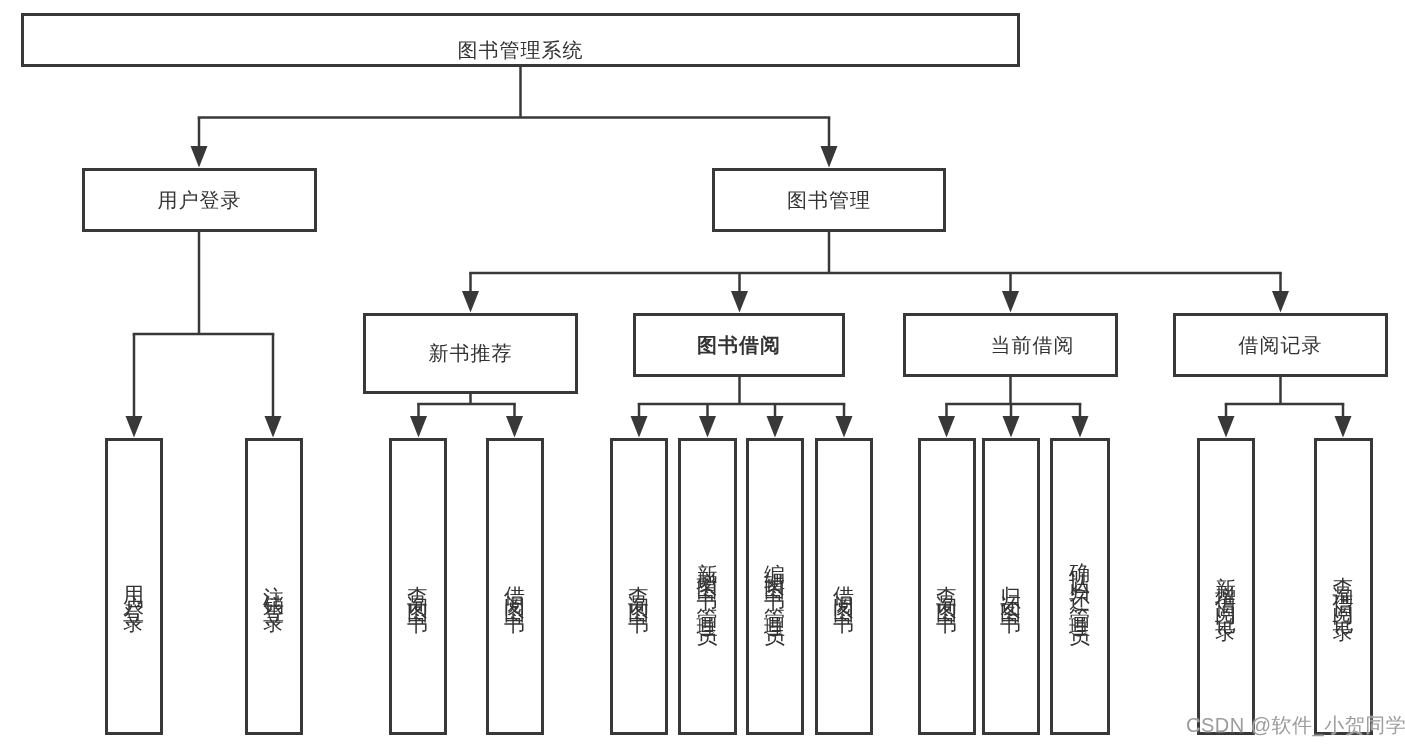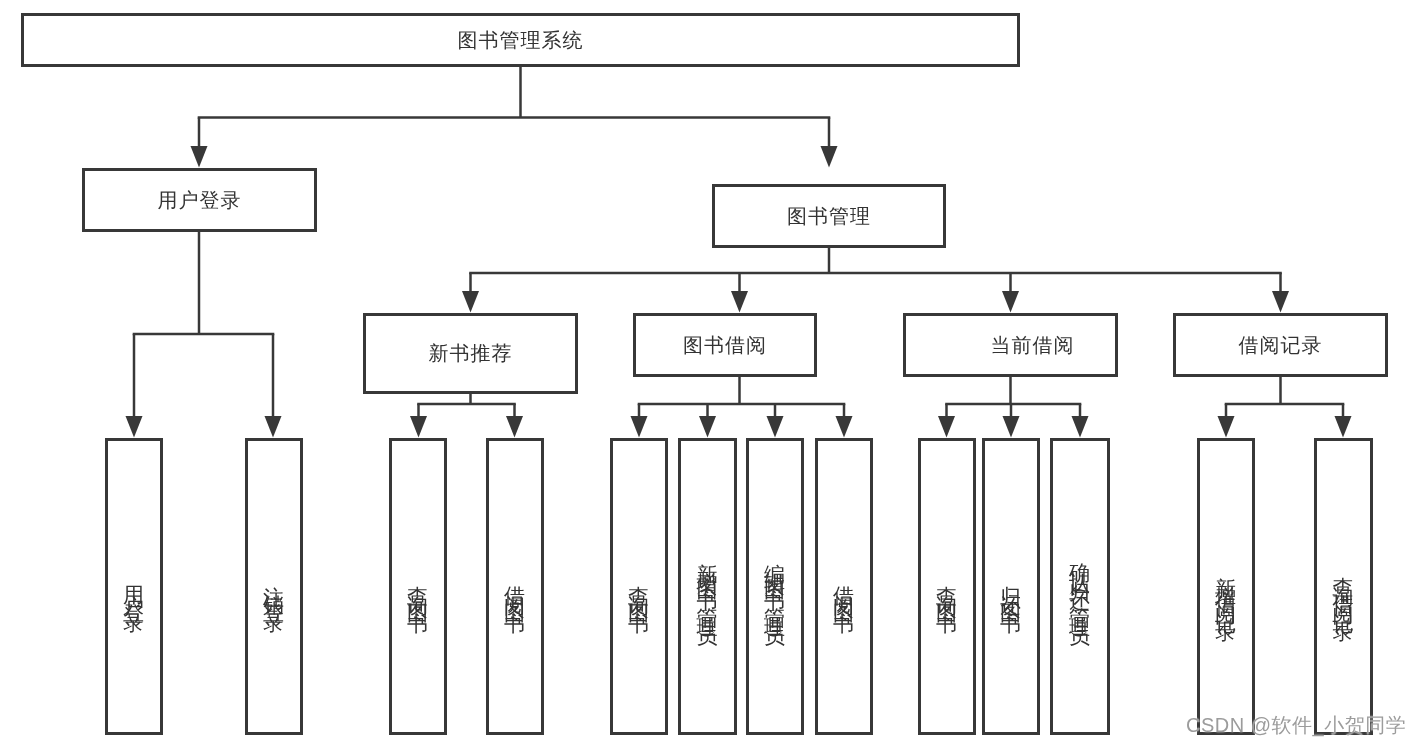--- a/index.html
+++ b/index.html
@@ -127,35 +127,35 @@
     <g>
       <path d="M1280.5 376 V404"></path>
       <path d="M1224.7 404 H1344.3"></path>
       <path d="M1226 404 V420"></path>
       <polygon points="1217.5,416 1234.5,416 1226,437.5"></polygon>
       <path d="M1343 404 V420"></path>
       <polygon points="1334.5,416 1351.5,416 1343,437.5"></polygon>
     </g>
   </svg>
 
-  <div class="box" style="left:21px;top:13px;width:999px;height:54px;">
+  <div class="box" style="left:21px;top:13px;width:999px;height:54px;align-items:flex-end;">
     <span>图书管理系统</span>
   </div>
 
   <div class="box" style="left:82px;top:168px;width:235px;height:64px;">
     <span>用户登录</span>
   </div>
-  <div class="box" style="left:712px;top:184px;width:234px;height:64px;">
+  <div class="box" style="left:712px;top:168px;width:234px;height:64px;">
     <span>图书管理</span>
   </div>
 
   <div class="box" style="left:363px;top:313px;width:215px;height:81px;">
     <span>新书推荐</span>
   </div>
-  <div class="box" style="left:633px;top:313px;width:184px;height:64px;">
+  <div class="box" style="left:633px;top:313px;width:212px;height:64px;font-weight:bold;">
     <span>图书借阅</span>
   </div>
   <div class="box" style="left:903px;top:313px;width:215px;height:64px;padding-left:44px;">
     <span>当前借阅</span>
   </div>
   <div class="box" style="left:1173px;top:313px;width:215px;height:64px;">
     <span>借阅记录</span>
   </div>
 
   <div class="leaf" style="left:105px;">

